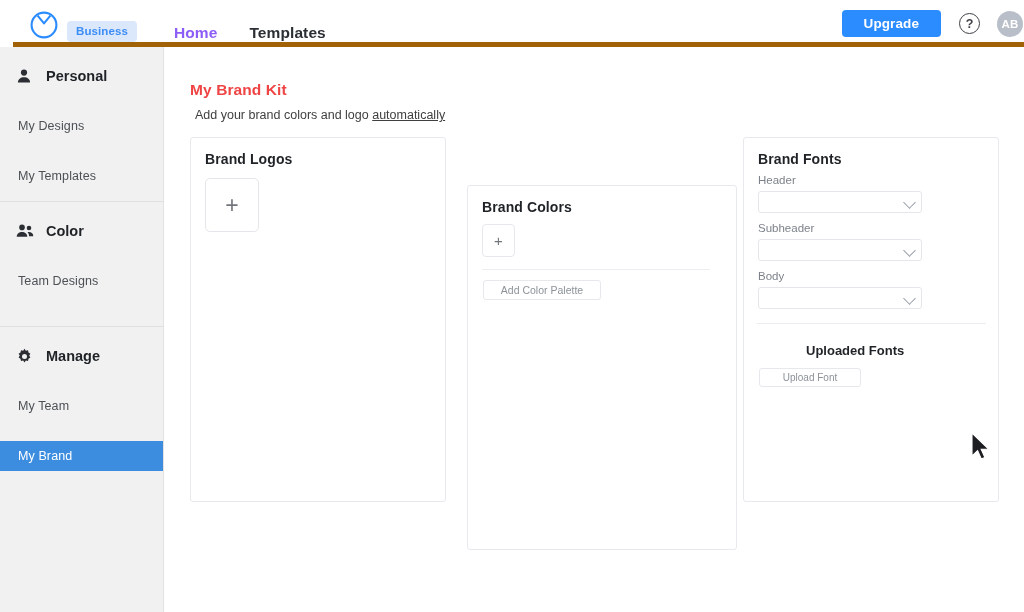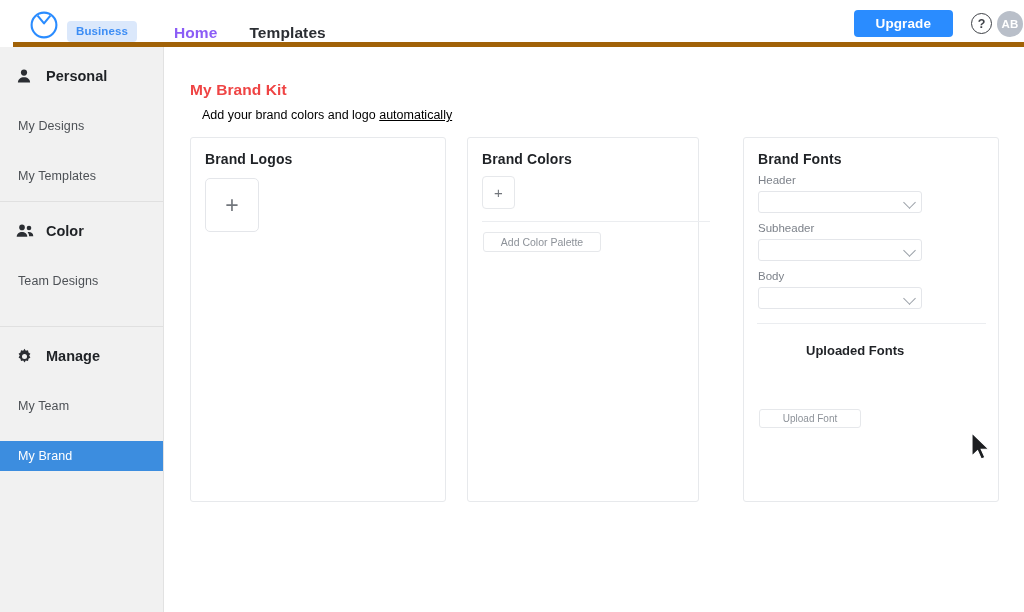--- a/index.html
+++ b/index.html
@@ -58,21 +58,21 @@
     width: 21px; height: 21px; border-radius: 50%;
     border: 1.6px solid #3d4046;
     margin-left: 18px;
     display: flex; align-items: center; justify-content: center;
     font-size: 12.5px; font-weight: bold; color: #3d4046;
     cursor: pointer;
   }
   #avatar {
     width: 26px; height: 26px; border-radius: 50%;
     background: #b9bfc9;
-    margin-left: 5px;
+    margin-left: 17px;
     display: flex; align-items: center; justify-content: center;
     color: #ffffff; font-size: 11.5px; font-weight: bold;
     cursor: pointer; letter-spacing: .3px;
   }
 
   
   #sidebar {
     position: absolute; top: 47px; left: 0;
     width: 164px; height: 565px;
     background: #f1f1f1;
@@ -97,34 +97,34 @@
   .side-item.sel { background: #3c8ddf; color: #ffffff; }
   .side-spacer { height: 10px; }
 
   
   #main { position: absolute; top: 47px; left: 165px; width: 859px; height: 565px; background: #ffffff; }
   #page-title {
     position: absolute; left: 25px; top: 34px;
     font-size: 15.5px; font-weight: bold; color: #ef4444; letter-spacing: .1px;
   }
   #page-sub {
-    position: absolute; left: 37px; top: 61px;
-    font-size: 12.5px; color: #000000;
+    position: absolute; left: 30px; top: 61px;
+    font-size: 12.5px; color: #404040;
   }
   #page-sub .lnk { text-decoration: underline; cursor: pointer; }
 
   .card {
     position: absolute;
     top: 90px; height: 365px;
     background: #ffffff;
     border: 1px solid #e7e9ec;
     border-radius: 3px;
   }
   #card-logos  { left: 25px;  width: 256px; }
-  #card-colors { left: 302px; width: 232px; }
+  #card-colors { left: 302px; width: 270px; margin-top: 48px; }
   #card-fonts  { left: 578px; width: 256px; }
 
   .card-title {
     position: absolute; left: 14px; top: 13px;
     font-size: 14px; font-weight: bold; color: #1f2226; letter-spacing: .1px;
   }
 
   
   #logo-add-tile {
     position: absolute; left: 14px; top: 40px;
@@ -182,21 +182,20 @@
   #upload-font-btn {
     position: absolute; left: 15px; top: 230px;
     width: 102px; height: 19px;
     background: #ffffff;
     border: 1px solid #e6e8eb;
     border-radius: 3px;
     color: #8d9299;
     font-size: 10px;
     font-family: inherit;
     cursor: pointer;
-    margin-top: 41px;
   }
 
   
   #mouse-cursor { position: absolute; left: 970px; top: 432px; width: 22px; height: 32px; pointer-events: none; }
 </style>
 </head>
 <body>
 
 <div id="app">
 

